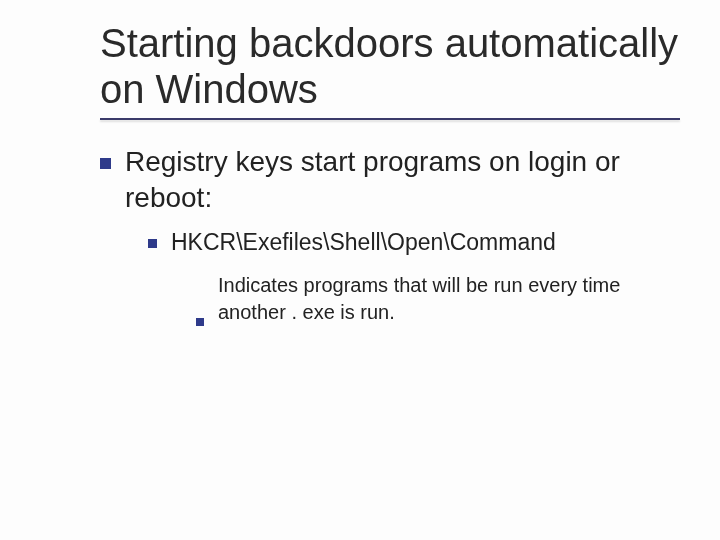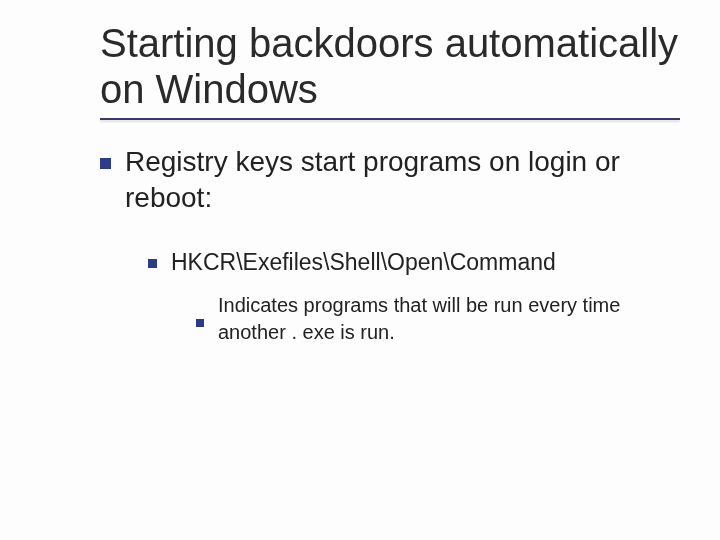--- a/index.html
+++ b/index.html
@@ -27,41 +27,41 @@
   }
   .title-rule {
     height: 2px;
     background: #3a3a6a;
     margin: 2px 0 24px 0;
     box-shadow: 0 2px 2px rgba(0,0,0,0.12);
   }
   .lvl1 {
     display: flex;
     align-items: flex-start;
-    margin: 0 0 32px 0;
+    margin: 0 0 12px 0;
   }
   .lvl1 .txt {
     font-size: 28px;
     line-height: 1.28;
     color: #222;
   }
   .lvl2 {
     display: flex;
     align-items: flex-start;
     margin: 0 0 14px 48px;
     text-align: center;
   }
   .lvl2 .txt {
     font-size: 23px;
     line-height: 1.3;
     color: #222;
   }
   .lvl3 {
     display: flex;
-    align-items: center;
+    align-items: flex-end;
     margin: 0 0 0 96px;
   }
   .lvl3 .txt {
     font-size: 20px;
     line-height: 1.35;
     color: #222;
   }
   .sq {
     flex: 0 0 auto;
     background: #2e3a8a;

